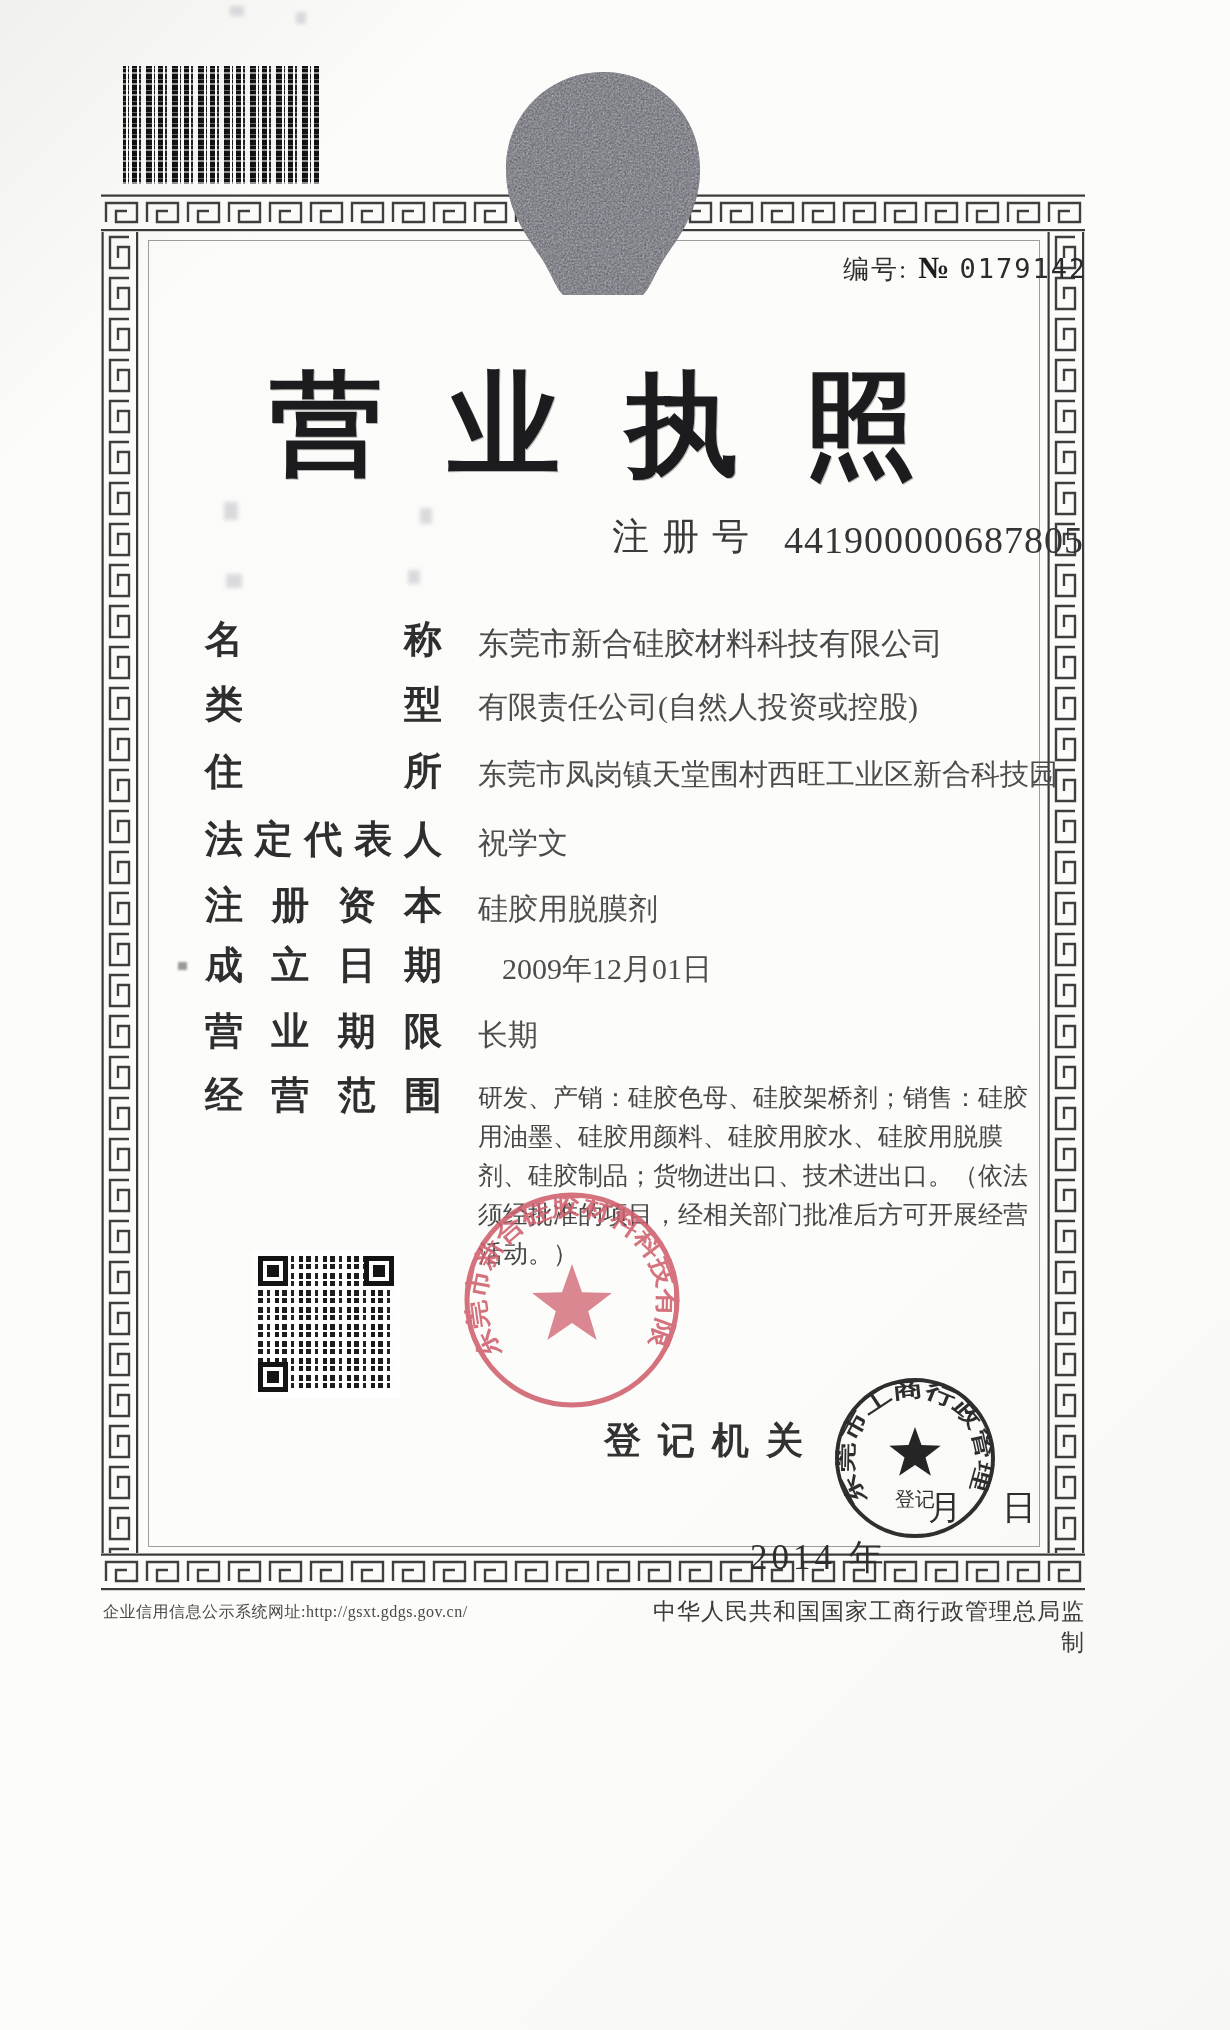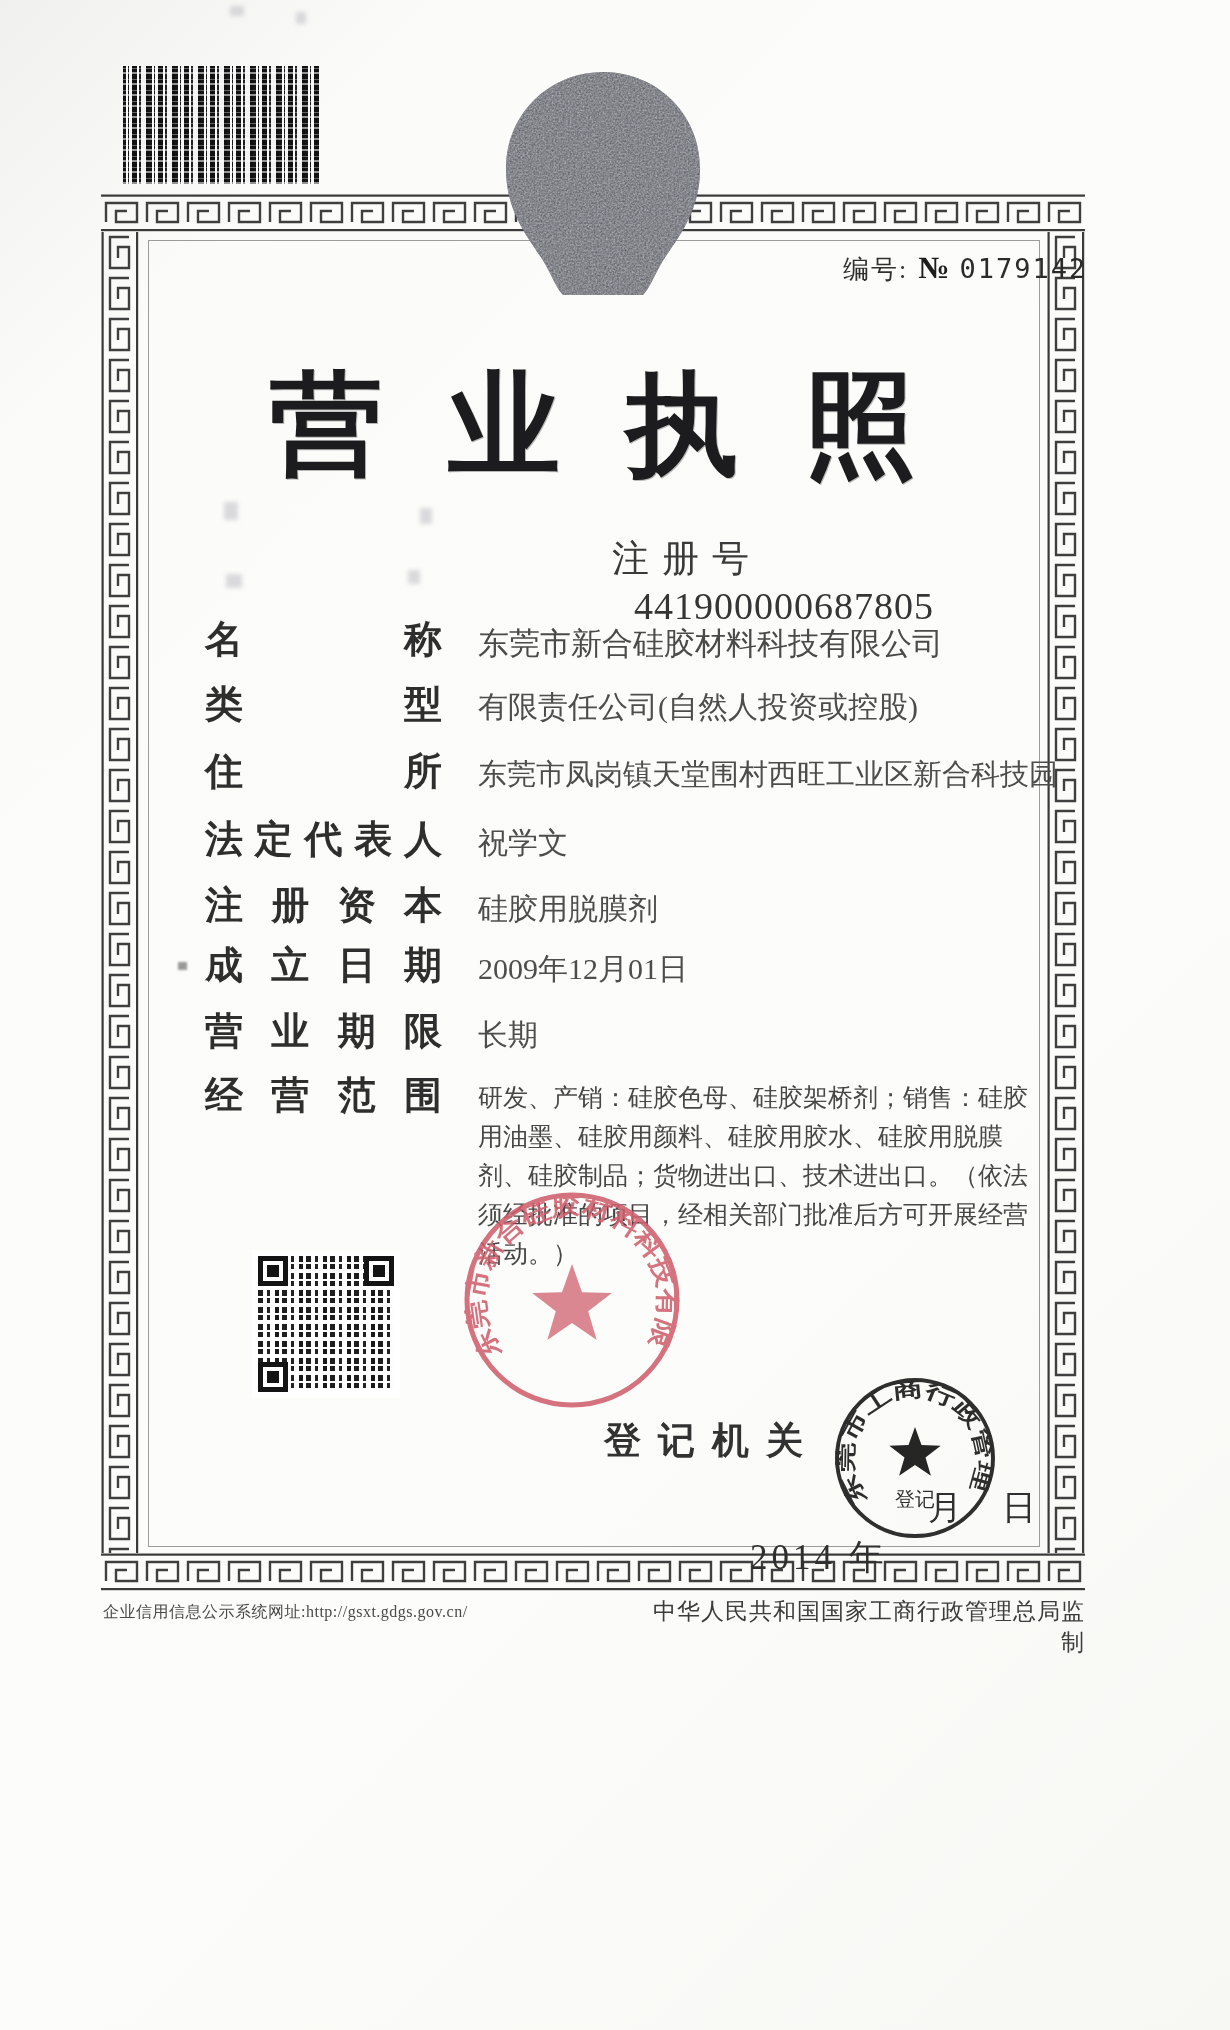--- a/index.html
+++ b/index.html
@@ -25,21 +25,21 @@
   .serial .nosym{font-size:31px;font-weight:bold;color:#1d1d1d;}
   .serial .num{font-family:"DejaVu Sans Mono",monospace;font-size:27px;color:#2b2b2b;letter-spacing:2px;}
   
   .title{
     position:absolute;left:101px;top:350px;width:984px;text-align:center;
     font-family:"DejaVu Sans","Liberation Sans",sans-serif;font-weight:800;
     font-size:112px;letter-spacing:66px;text-indent:66px;color:#1c1c1e;
     text-shadow:1px 1px 0 rgba(60,60,60,.35);
   }
   
-  .regline{position:absolute;left:612px;top:534px;display:flex;align-items:flex-start;flex-direction:column;}
+  .regline{position:absolute;left:612px;top:512px;display:flex;align-items:flex-end;}
   .regline .lab{font-size:37px;color:#3a3a3a;letter-spacing:13px;}
   .regline .num{font-size:38px;color:#353535;margin-left:22px;letter-spacing:1px;}
   
   .row{position:absolute;left:205px;display:flex;}
   .flabel{width:237px;font-size:38px;font-weight:bold;color:#2e2e2e;text-align:justify;text-align-last:justify;line-height:1.15;flex:0 0 237px;}
   .fvalue{margin-left:36px;font-size:30px;color:#4d4d4d;padding-top:5px;white-space:nowrap;}
   .fvalue.big{font-size:31px;color:#4a4a4a;}
   .fvalue.scope{white-space:normal;width:562px;font-size:25px;line-height:39px;padding-top:4px;color:#474747;}
   
   .qr{position:absolute;left:252px;top:1250px;width:148px;height:148px;background:#fff;padding:0;}
@@ -153,21 +153,21 @@
     <div class="fvalue">祝学文</div>
   </div>
   <div class="row" style="top:750px;">
     <div class="flabel">住所</div>
     <div class="fvalue" style="font-size:29px;">东莞市凤岗镇天堂围村西旺工业区新合科技园</div>
   </div>
   <div class="row" style="top:884px;">
     <div class="flabel">注册资本</div>
     <div class="fvalue">硅胶用脱膜剂</div>
   </div>
-  <div class="row" style="top:944px;">
+  <div class="row" style="top:944px;gap:24px;">
     <div class="flabel">成立日期</div>
     <div class="fvalue">2009年12月01日</div>
   </div>
   <div class="row" style="top:1010px;">
     <div class="flabel">营业期限</div>
     <div class="fvalue">长期</div>
   </div>
   <div class="row" style="top:1074px;">
     <div class="flabel">经营范围</div>
     <div class="fvalue scope">研发、产销：硅胶色母、硅胶架桥剂；销售：硅胶用油墨、硅胶用颜料、硅胶用胶水、硅胶用脱膜剂、硅胶制品；货物进出口、技术进出口。（依法须经批准的项目，经相关部门批准后方可开展经营活动。）</div>

